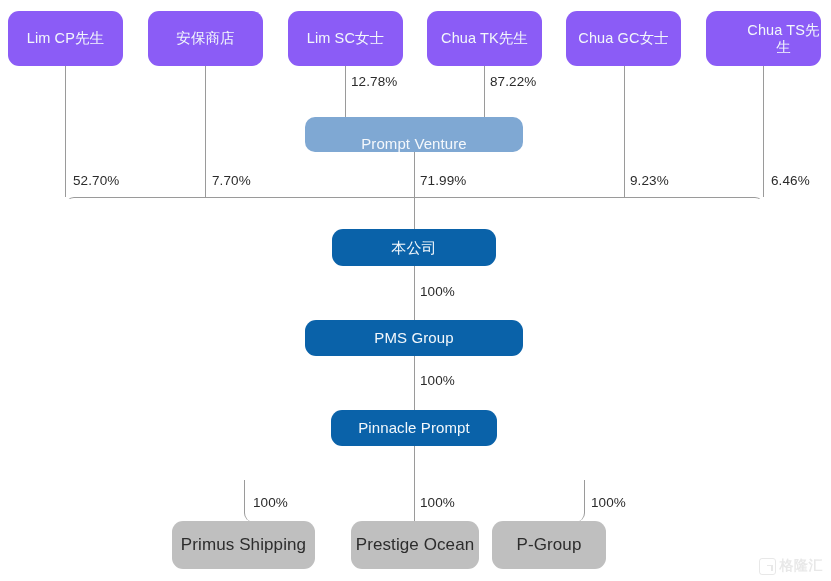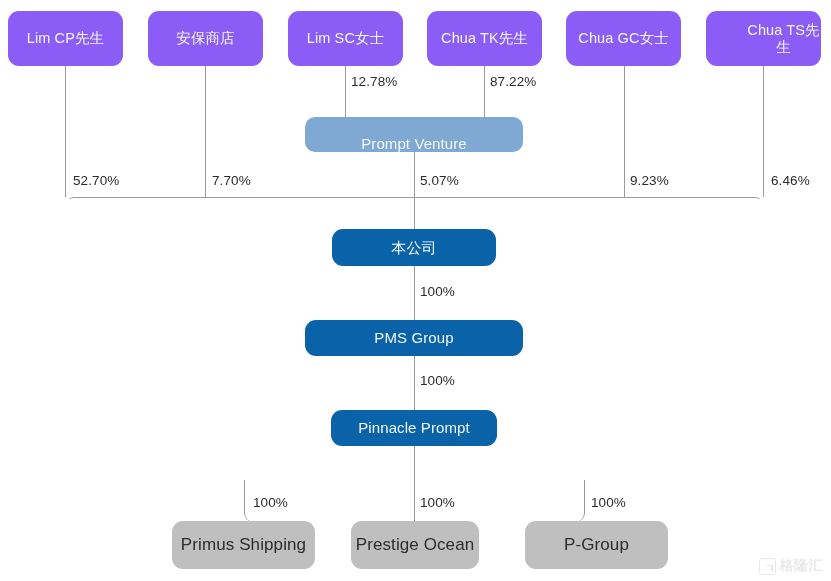--- a/index.html
+++ b/index.html
@@ -184,21 +184,21 @@
   </div>
 
   <div class="conn conn-v" style="left:414px; top:152px; height:45px;"></div>
 
   <div class="bus-up" style="left:65px; top:197px; width:699px; height:18px; border-bottom:none;"></div>
 
   <div style="position:absolute; left:64px; top:199px; width:701px; height:20px; background:#ffffff; z-index:2;"></div>
 
   <div class="pct" style="left:73px; top:173px;">52.70%</div>
   <div class="pct" style="left:212px; top:173px;">7.70%</div>
-  <div class="pct" style="left:420px; top:173px;">5.07%</div>
+  <div class="pct" style="left:420px; top:173px;">71.99%</div>
   <div class="pct" style="left:630px; top:173px;">9.23%</div>
   <div class="pct" style="left:771px; top:173px;">6.46%</div>
 
   <div class="conn conn-v" style="left:414px; top:197px; height:33px; z-index:3;"></div>
 
   <div class="node node-primary" style="left:332px; top:229px; width:164px; height:37px;">
     <span>本公司</span>
   </div>
 
   <div class="conn conn-v" style="left:414px; top:266px; height:54px;"></div>
@@ -222,21 +222,21 @@
   <div class="pct" style="left:253px; top:495px;">100%</div>
   <div class="pct" style="left:420px; top:495px;">100%</div>
   <div class="pct" style="left:591px; top:495px;">100%</div>
 
   <div class="node node-subsidiary" style="left:172px; top:521px; width:143px; height:48px;">
     <span>Primus Shipping</span>
   </div>
   <div class="node node-subsidiary" style="left:331px; top:521px; width:128px; height:48px;margin-left:20px;">
     <span>Prestige Ocean</span>
   </div>
-  <div class="node node-subsidiary" style="left:525px; top:521px; width:143px; height:48px;justify-content:center;">
+  <div class="node node-subsidiary" style="left:492px; top:521px; width:114px; height:48px;justify-content:center;">
     <span>P-Group</span>
   </div>
 
   <div id="watermark">
     <span class="wm-logo"></span>
     <span class="wm-text">格隆汇</span>
   </div>
 
 </div>
 

